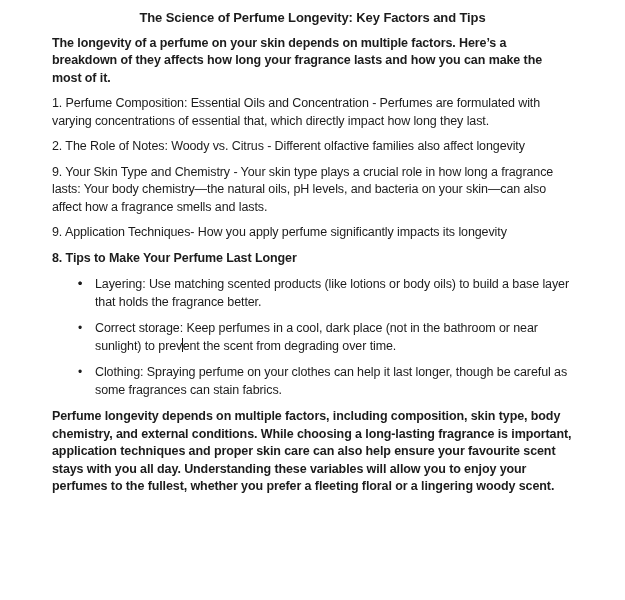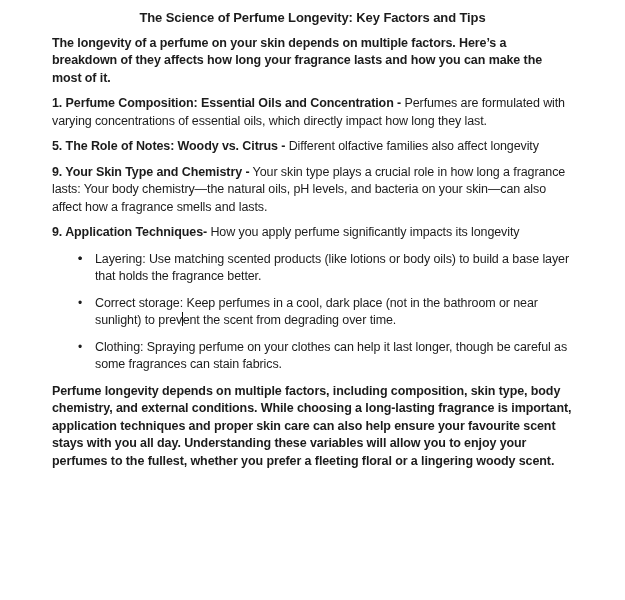--- a/index.html
+++ b/index.html
@@ -30,21 +30,21 @@
     text-align: center;
     margin: 0 0 8px 0;
   }
   p {
     margin: 8px 0;
   }
   .bold {
     font-weight: 700;
   }
   .lead {
-    font-weight: 700;
+    font-weight: 400;
     text-align: center;
   }
   ul.tips-list {
     list-style: none;
     margin: 8px 0;
     padding: 0 0 0 26px;
   }
   ul.tips-list li {
     position: relative;
     padding-left: 17px;
@@ -67,30 +67,31 @@
 </style>
 </head>
 <body>
 
 <div class="page">
 
   <h1 class="doc-title">The Science of Perfume Longevity: Key Factors and Tips</h1>
 
   <p class="bold">The longevity of a perfume on your skin depends on multiple factors. Here’s a breakdown of they affects how long your fragrance lasts and how you can make the most of it.</p>
 
-  <p><span class="lead">1. Perfume Composition: Essential Oils and Concentration -</span><span> Perfumes are formulated with varying concentrations of essential oils, which directly impact how long they last.</span></p>
+  <p><span class="lead">1. Perfume Composition: Essential Oils and Concentration -</span><span> Perfumes are formulated with varying concentrations of essential that, which directly impact how long they last.</span></p>
 
-  <p><span class="lead">5. The Role of Notes: Woody vs. Citrus -</span><span> Different olfactive families also affect longevity</span></p>
+  <p><span class="lead">2. The Role of Notes: Woody vs. Citrus -</span><span> Different olfactive families also affect longevity</span></p>
 
   <p><span class="lead">9. Your Skin Type and Chemistry -</span><span> Your skin type plays a crucial role in how long a fragrance lasts: Your body chemistry—the natural oils, pH levels, and bacteria on your skin—can also affect how a fragrance smells and lasts.</span></p>
 
 
   <p><span class="lead">9. Application Techniques-</span><span> How you apply perfume significantly impacts its longevity</span></p>
 
 
+  <p class="bold">8. Tips to Make Your Perfume Last Longer</p>
 
   <ul class="tips-list">
     <li><span class="marker">•</span></li>
     <li><span class="marker">•</span><span>Layering: Use matching scented products (like lotions or body oils) to build a base layer that holds the fragrance better.</span></li>
     <li><span class="marker">•</span><span>Correct storage: Keep perfumes in a cool, dark place (not in the bathroom or near sunlight) to prev</span><span class="caret"></span><span>ent the scent from degrading over time.</span></li>
     <li><span class="marker">•</span><span>Clothing: Spraying perfume on your clothes can help it last longer, though be careful as some fragrances can stain fabrics.</span></li>
   </ul>
 
   <p class="bold">Perfume longevity depends on multiple factors, including composition, skin type, body chemistry, and external conditions. While choosing a long-lasting fragrance is important, application techniques and proper skin care can also help ensure your favourite scent stays with you all day. Understanding these variables will allow you to enjoy your perfumes to the fullest, whether you prefer a fleeting floral or a lingering woody scent.</p>
 

